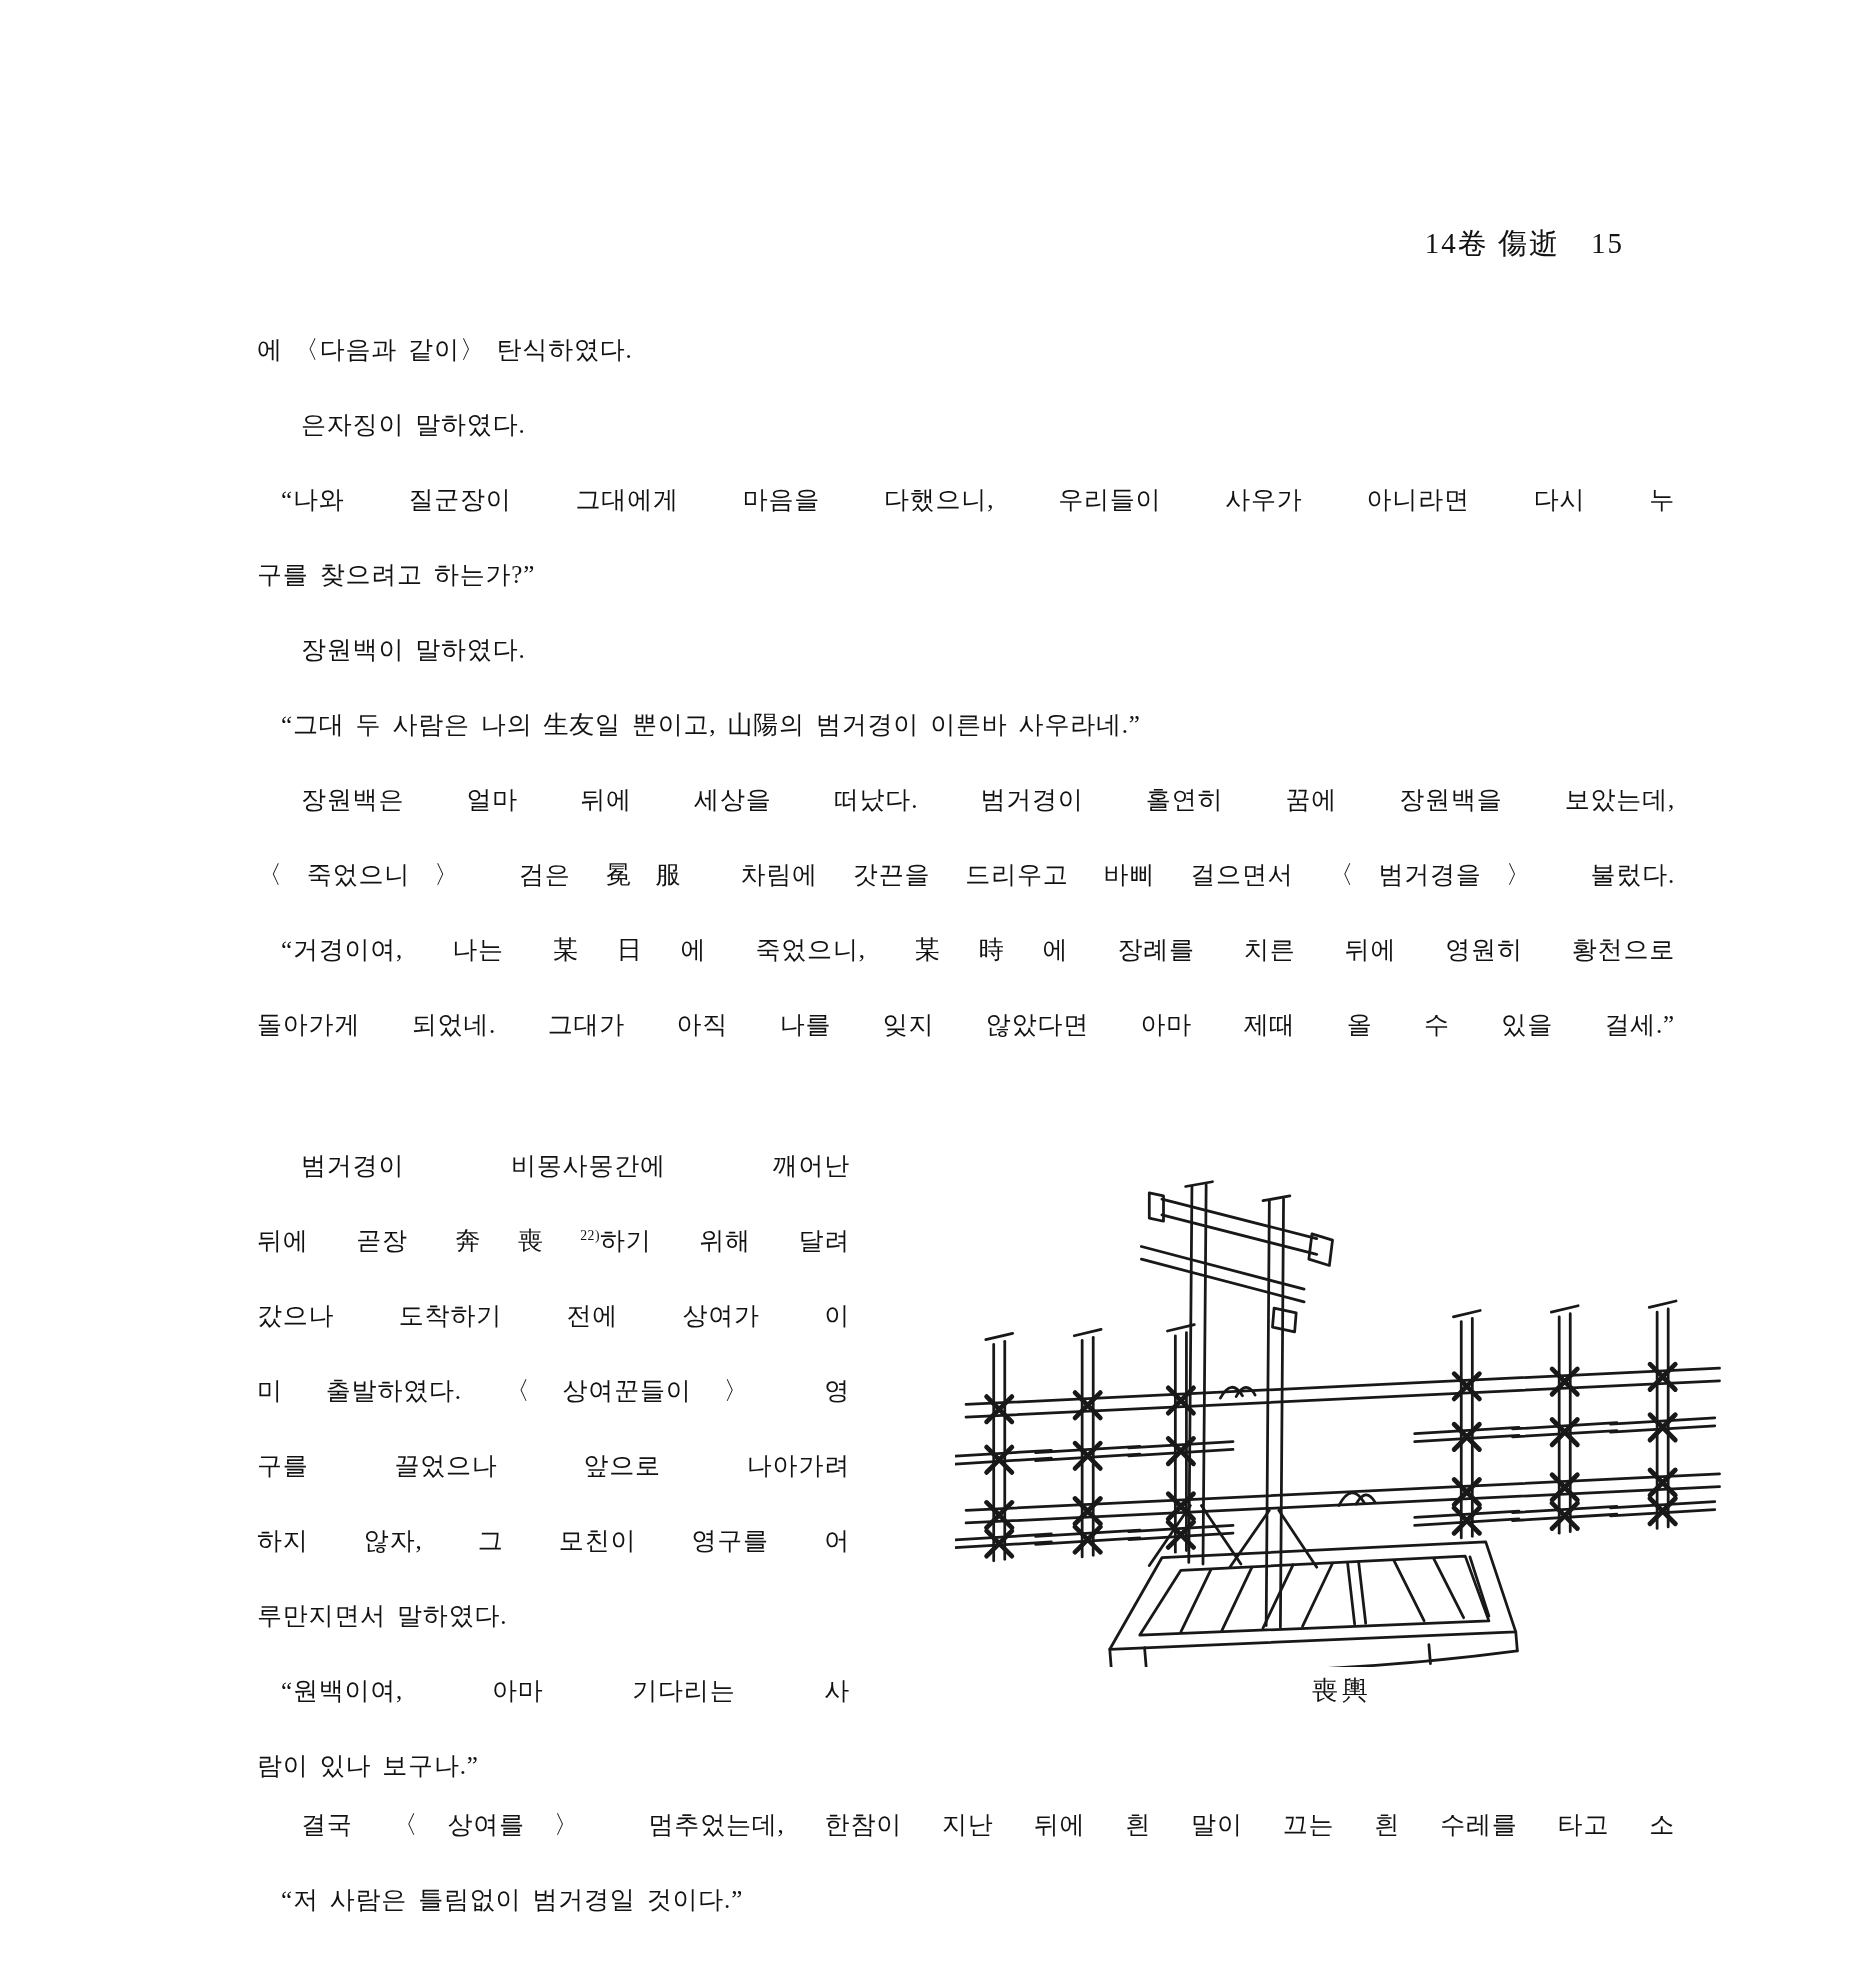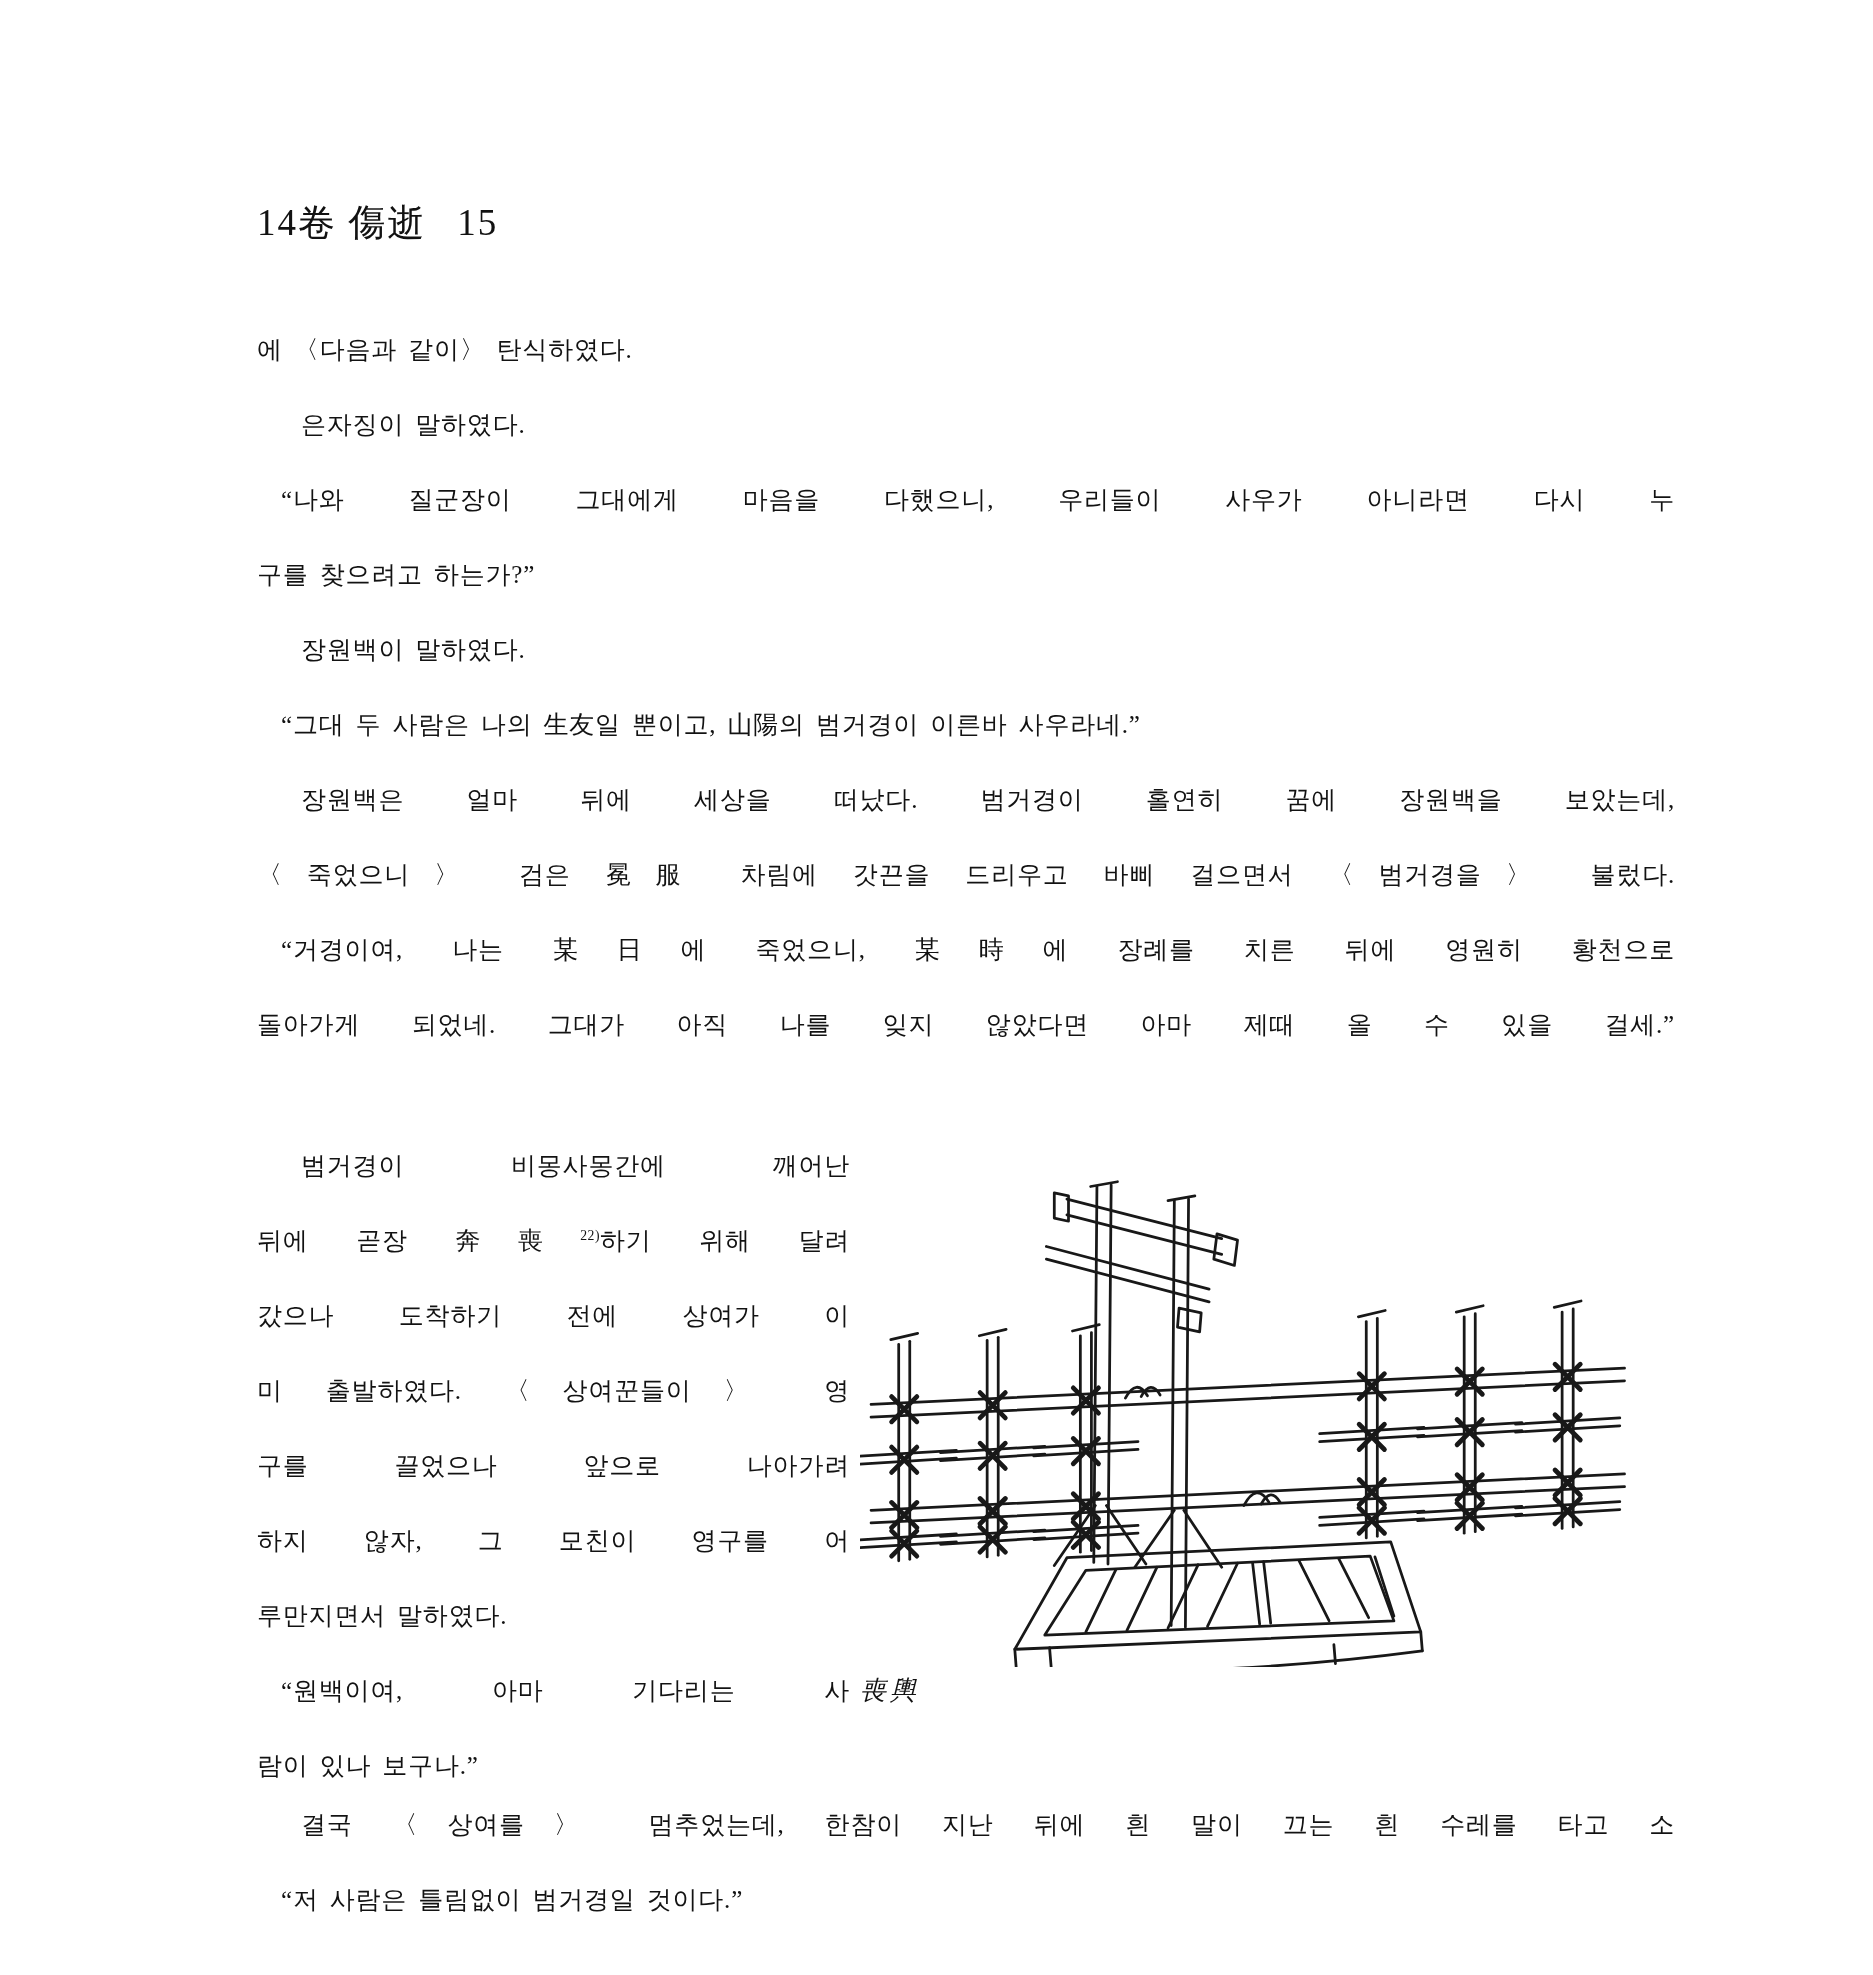--- a/index.html
+++ b/index.html
@@ -2,39 +2,39 @@
 <html style="font-size:6.3px"><head>
 <meta charset="utf-8">
 <style>
   html,body{margin:0;padding:0;background:#e9e9e9;}
   .page{
     position:relative;width:1874px;height:2562px;background:#ffffff;
     color:#121212;font-family:"Liberation Serif","DejaVu Serif",serif;
     overflow:hidden;
   }
   .running-header{
-    position:absolute;top:198px;left:257px;width:1418px;box-sizing:border-box;
-    font-size:37px;letter-spacing:2px;padding-right:51px;
+    position:absolute;top:224px;left:257px;width:1418px;box-sizing:border-box;
+    text-align:right;font-size:29px;letter-spacing:2px;padding-right:51px;
     white-space:nowrap;
   }
   .running-header .pgnum{margin-left:31px;}
   .textblock{
     position:absolute;left:257px;width:1418px;
     font-size:25px;line-height:75px;letter-spacing:0.8px;word-spacing:4px;
   }
   #blockA{top:312px;}
   #blockB{top:1128px;width:593px;}
   #blockC{top:1787px;}
   .ln{white-space:nowrap;}
   .jl{white-space:normal;text-align:justify;text-align-last:justify;}
   .ind1{text-indent:24px;}
   .ind2{text-indent:44px;}
   sup.fnref{font-size:55%;vertical-align:super;line-height:0;letter-spacing:0.4px;}
   .figure{
-    position:absolute;left:860px;top:1153px;width:774px;text-align:left;font-style:italic;
+    position:absolute;left:955px;top:1153px;width:774px;text-align:center;
   }
   .figure svg{display:block;}
   .caption{font-size:26px;letter-spacing:4px;margin-top:6.3px;}
 </style>
 </head>
 <body>
 
 <div class="page">
 
   <div class="running-header">

